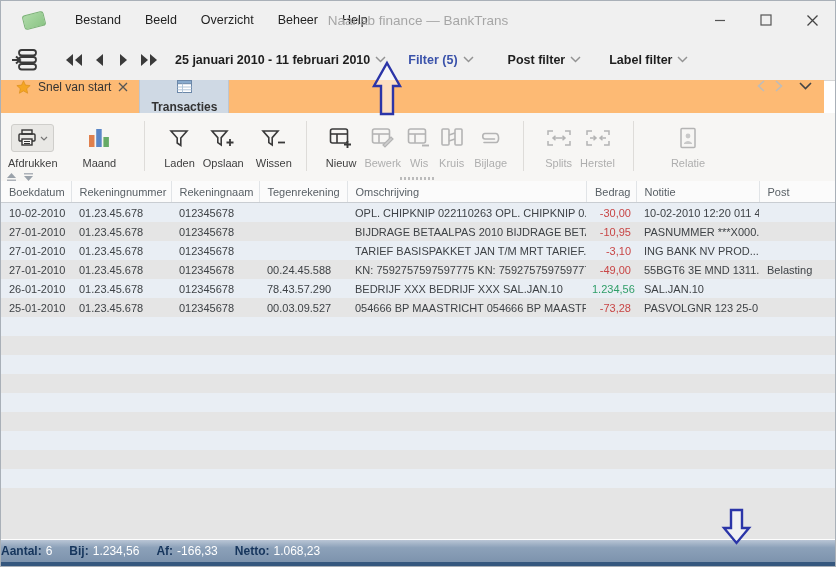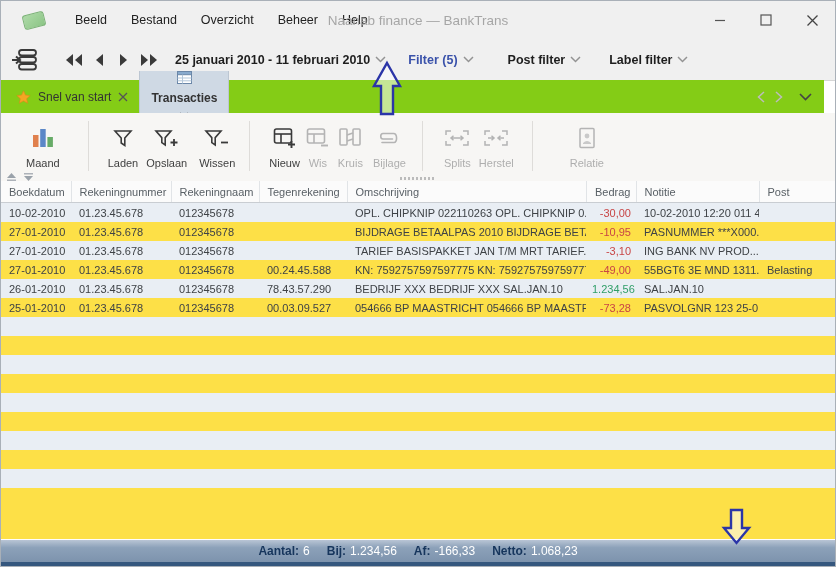--- a/index.html
+++ b/index.html
@@ -17,68 +17,68 @@
   
   .navbar{position:absolute;top:38px;left:0;right:0;height:41px;background:#f0f0f0;border-bottom:1px solid #d6d6d6;display:flex;align-items:center;}
   .nav-arrows{display:flex;margin-left:22px;}
   .nav-arrow{width:25px;height:24px;display:flex;align-items:center;justify-content:center;}
   .dd{display:flex;align-items:center;gap:5px;font-size:12.5px;}
   .dd .txt{font-weight:bold;color:#1e1e1e;}
   .filter-link .txt{font-weight:bold;color:var(--filter-link,#3a52aa);}
   .chev{opacity:.9;}
 
   
-  .tabbar{position:absolute;top:79px;left:0;right:11px;height:33px;background:#84cc16;border-bottom:1px solid #c9ced4;display:flex;align-items:center;}
+  .tabbar{position:absolute;top:79px;left:0;right:11px;height:33px;background:#fdba74;border-bottom:1px solid #c9ced4;display:flex;align-items:flex-start;}
   .tab{display:flex;align-items:center;gap:7px;padding:0 11px;font-size:12px;color:#333;}
   .tab.first{margin-left:4px;}
   .tab.active{background:#cfd9e4;border-left:1px solid #bcc6d2;border-right:1px solid #bcc6d2;font-weight:bold;flex-direction:column;}
   .tab-close{display:flex;align-items:center;}
   .tab-nav{margin-left:auto;display:flex;align-items:center;gap:10px;margin-right:12px;}
 
   
   .toolbar{position:absolute;top:112px;left:0;right:0;height:68px;background:#f7f6f4;border-bottom:1px solid #d5d5d5;display:flex;align-items:flex-start;}
   .tb-item{display:flex;flex-direction:column;align-items:center;padding-top:9px;font-size:11px;color:#3f3f3f;}
   .tb-item .ic{height:32px;display:flex;align-items:center;justify-content:center;}
   .tb-item .lbl{margin-top:3px;white-space:nowrap;}
   .tb-item.off{color:#aeaeae;}
   .tb-sep{width:1px;background:#dedcd9;margin:8px 9px 10px 9px;align-self:stretch;}
   .print-btn{background:#e9e8e5;border:1px solid #cfcecb;border-radius:3px;padding:4px 5px;display:flex;align-items:center;gap:3px;}
   .grip{position:absolute;top:176px;left:399px;width:36px;height:3px;background:repeating-linear-gradient(90deg,#bbb 0 2px,transparent 2px 4px);}
   .mini-sorts{position:absolute;top:172px;left:5px;display:flex;gap:6px;}
 
   
-  .grid{position:absolute;top:180px;left:0;right:0;height:360px;background:#fde047;}
+  .grid{position:absolute;top:180px;left:0;right:0;height:360px;background:#e5e5e5;}
   table{width:836px;border-collapse:collapse;table-layout:fixed;font-size:11px;color:#3e4246;}
   thead th{height:21px;font-weight:normal;color:#596066;text-align:left;padding:0 0 0 8px;background:#fbfbfb;border-bottom:1px solid #c9cdd2;border-right:1px solid #e1e4e7;white-space:nowrap;overflow:hidden;}
   thead th:last-child{border-right:none;}
   tbody td{height:19px;padding:0 0 0 8px;white-space:nowrap;overflow:hidden;}
   tbody tr:nth-child(odd){background:#e9eef4;}
   th.amt,td.amt{text-align:right;padding-right:5px;padding-left:6px;}
   .neg{color:var(--amount-negative,#c84545);}
   .pos{color:var(--amount-positive,#2f9e68);}
 
   
-  .statusbar{position:absolute;left:0;right:0;bottom:0;height:27px;box-sizing:border-box;background:linear-gradient(#b9c5d5,#8ca1b9 35%,#7d93ad);border-top:1px solid #fdfdfd;border-bottom:4px solid #35577e;display:flex;align-items:center;justify-content:center;gap:17px;font-size:12px;}
+  .statusbar{position:absolute;left:0;right:0;bottom:0;height:27px;box-sizing:border-box;background:linear-gradient(#b9c5d5,#8ca1b9 35%,#7d93ad);border-top:1px solid #fdfdfd;border-bottom:4px solid #35577e;display:flex;align-items:center;justify-content:flex-start;gap:17px;font-size:12px;}
   .sb-pair{display:flex;align-items:center;gap:4px;}
   .sb-label{font-weight:bold;color:#16355c;}
   .sb-value{color:#fff;}
 
   .annotations{position:absolute;top:0;left:0;pointer-events:none;z-index:50;}
   svg{display:block;}
 </style>
 </head>
 <body>
 
 <div class="app">
 
   <div class="titlebar">
     <div class="logo"></div>
     <nav class="menubar">
+      <span class="menu-item">Bestand</span>
       <span class="menu-item">Beeld</span>
-      <span class="menu-item">Bestand</span>
       <span class="menu-item">Overzicht</span>
       <span class="menu-item">Beheer</span>
       <span class="menu-item">Help</span>
     </nav>
     <div class="win-title">Naanab finance — BankTrans</div>
     <div class="wincontrols">
       <span class="winbtn">
           <svg width="12" height="12">
             <line x1="1" y1="6.5" x2="11" y2="6.5" stroke="#555" stroke-width="1.2"></line>
           </svg>
@@ -190,20 +190,37 @@
           <polyline points="1,1 6.5,6 1,11" fill="none" stroke="#bcbcbc" stroke-width="1.5"></polyline>
         </svg>
       <svg width="13" height="8" style="margin-left:6px">
           <polyline points="1,1 6.5,6.5 12,1" fill="none" stroke="#444" stroke-width="1.6"></polyline>
         </svg>
     </div>
   </div>
 
   <div class="toolbar">
 
+    <div class="tb-item" style="margin-left:7px">
+      <span class="ic">
+          <span class="print-btn">
+        <svg width="20" height="18" viewBox="0 0 20 18" fill="none" stroke="#333" stroke-width="1.4">
+          <rect x="5" y="1" width="10" height="4"></rect>
+              <rect x="2" y="5" width="16" height="7" rx="1"></rect>
+              <rect x="5" y="10" width="10" height="6" fill="#f7f6f4"></rect>
+              <line x1="7" y1="12.5" x2="13" y2="12.5" stroke-width="1"></line>
+              <line x1="7" y1="14.5" x2="13" y2="14.5" stroke-width="1"></line>
+        </svg>
+        <svg width="8" height="5">
+              <polyline points="1,1 4,4 7,1" fill="none" stroke="#777" stroke-width="1.2"></polyline>
+            </svg>
+      </span>
+        </span>
+      <span class="lbl">Afdrukken</span>
+    </div>
 
     <div class="tb-item" style="margin-left:25px">
       <span class="ic">
         <svg width="24" height="24" viewBox="0 0 24 24">
           <rect x="2" y="9" width="5.5" height="12" fill="#e0804d"></rect>
             <rect x="9.2" y="3" width="5.5" height="18" fill="#5b87c7"></rect>
             <rect x="16.4" y="11" width="5.5" height="10" fill="#67ab67"></rect>
         </svg>
       </span>
       <span class="lbl">Maand</span>
@@ -243,20 +260,31 @@
     <div class="tb-item" style="margin-left:10px">
       <span class="ic">
           <svg width="24" height="22" viewBox="0 0 24 22" fill="none" stroke="#3a3a3a" stroke-width="1.6">
             <rect x="1.5" y="2" width="17" height="14" rx="2"></rect>
             <line x1="1.5" y1="7" x2="18.5" y2="7"></line>
             <line x1="8" y1="7" x2="8" y2="16"></line>
             <path d="M18.5 14 V21 M15 17.5 H22" stroke-width="1.9"></path>
           </svg>
         </span>
       <span class="lbl">Nieuw</span>
+    </div>
+    <div class="tb-item off" style="margin-left:8px">
+      <span class="ic">
+          <svg width="24" height="22" viewBox="0 0 24 22" fill="none" stroke="#b4b4b4" stroke-width="1.6">
+            <rect x="1.5" y="2" width="17" height="14" rx="2"></rect>
+            <line x1="1.5" y1="7" x2="18.5" y2="7"></line>
+            <line x1="8" y1="7" x2="8" y2="16"></line>
+            <path d="M12 18 L20 10 L22 12 L14 20 Z" fill="#cfcfcf" stroke-width="1.2"></path>
+          </svg>
+        </span>
+      <span class="lbl">Bewerk</span>
     </div>
     <div class="tb-item off" style="margin-left:6px">
       <span class="ic">
           <svg width="24" height="22" viewBox="0 0 24 22" fill="none" stroke="#b4b4b4" stroke-width="1.6">
             <rect x="1.5" y="2" width="17" height="14" rx="2"></rect>
             <line x1="1.5" y1="7" x2="18.5" y2="7"></line>
             <line x1="8" y1="7" x2="8" y2="16"></line>
             <path d="M15 18.5 H22" stroke-width="1.9"></path>
           </svg>
         </span>

